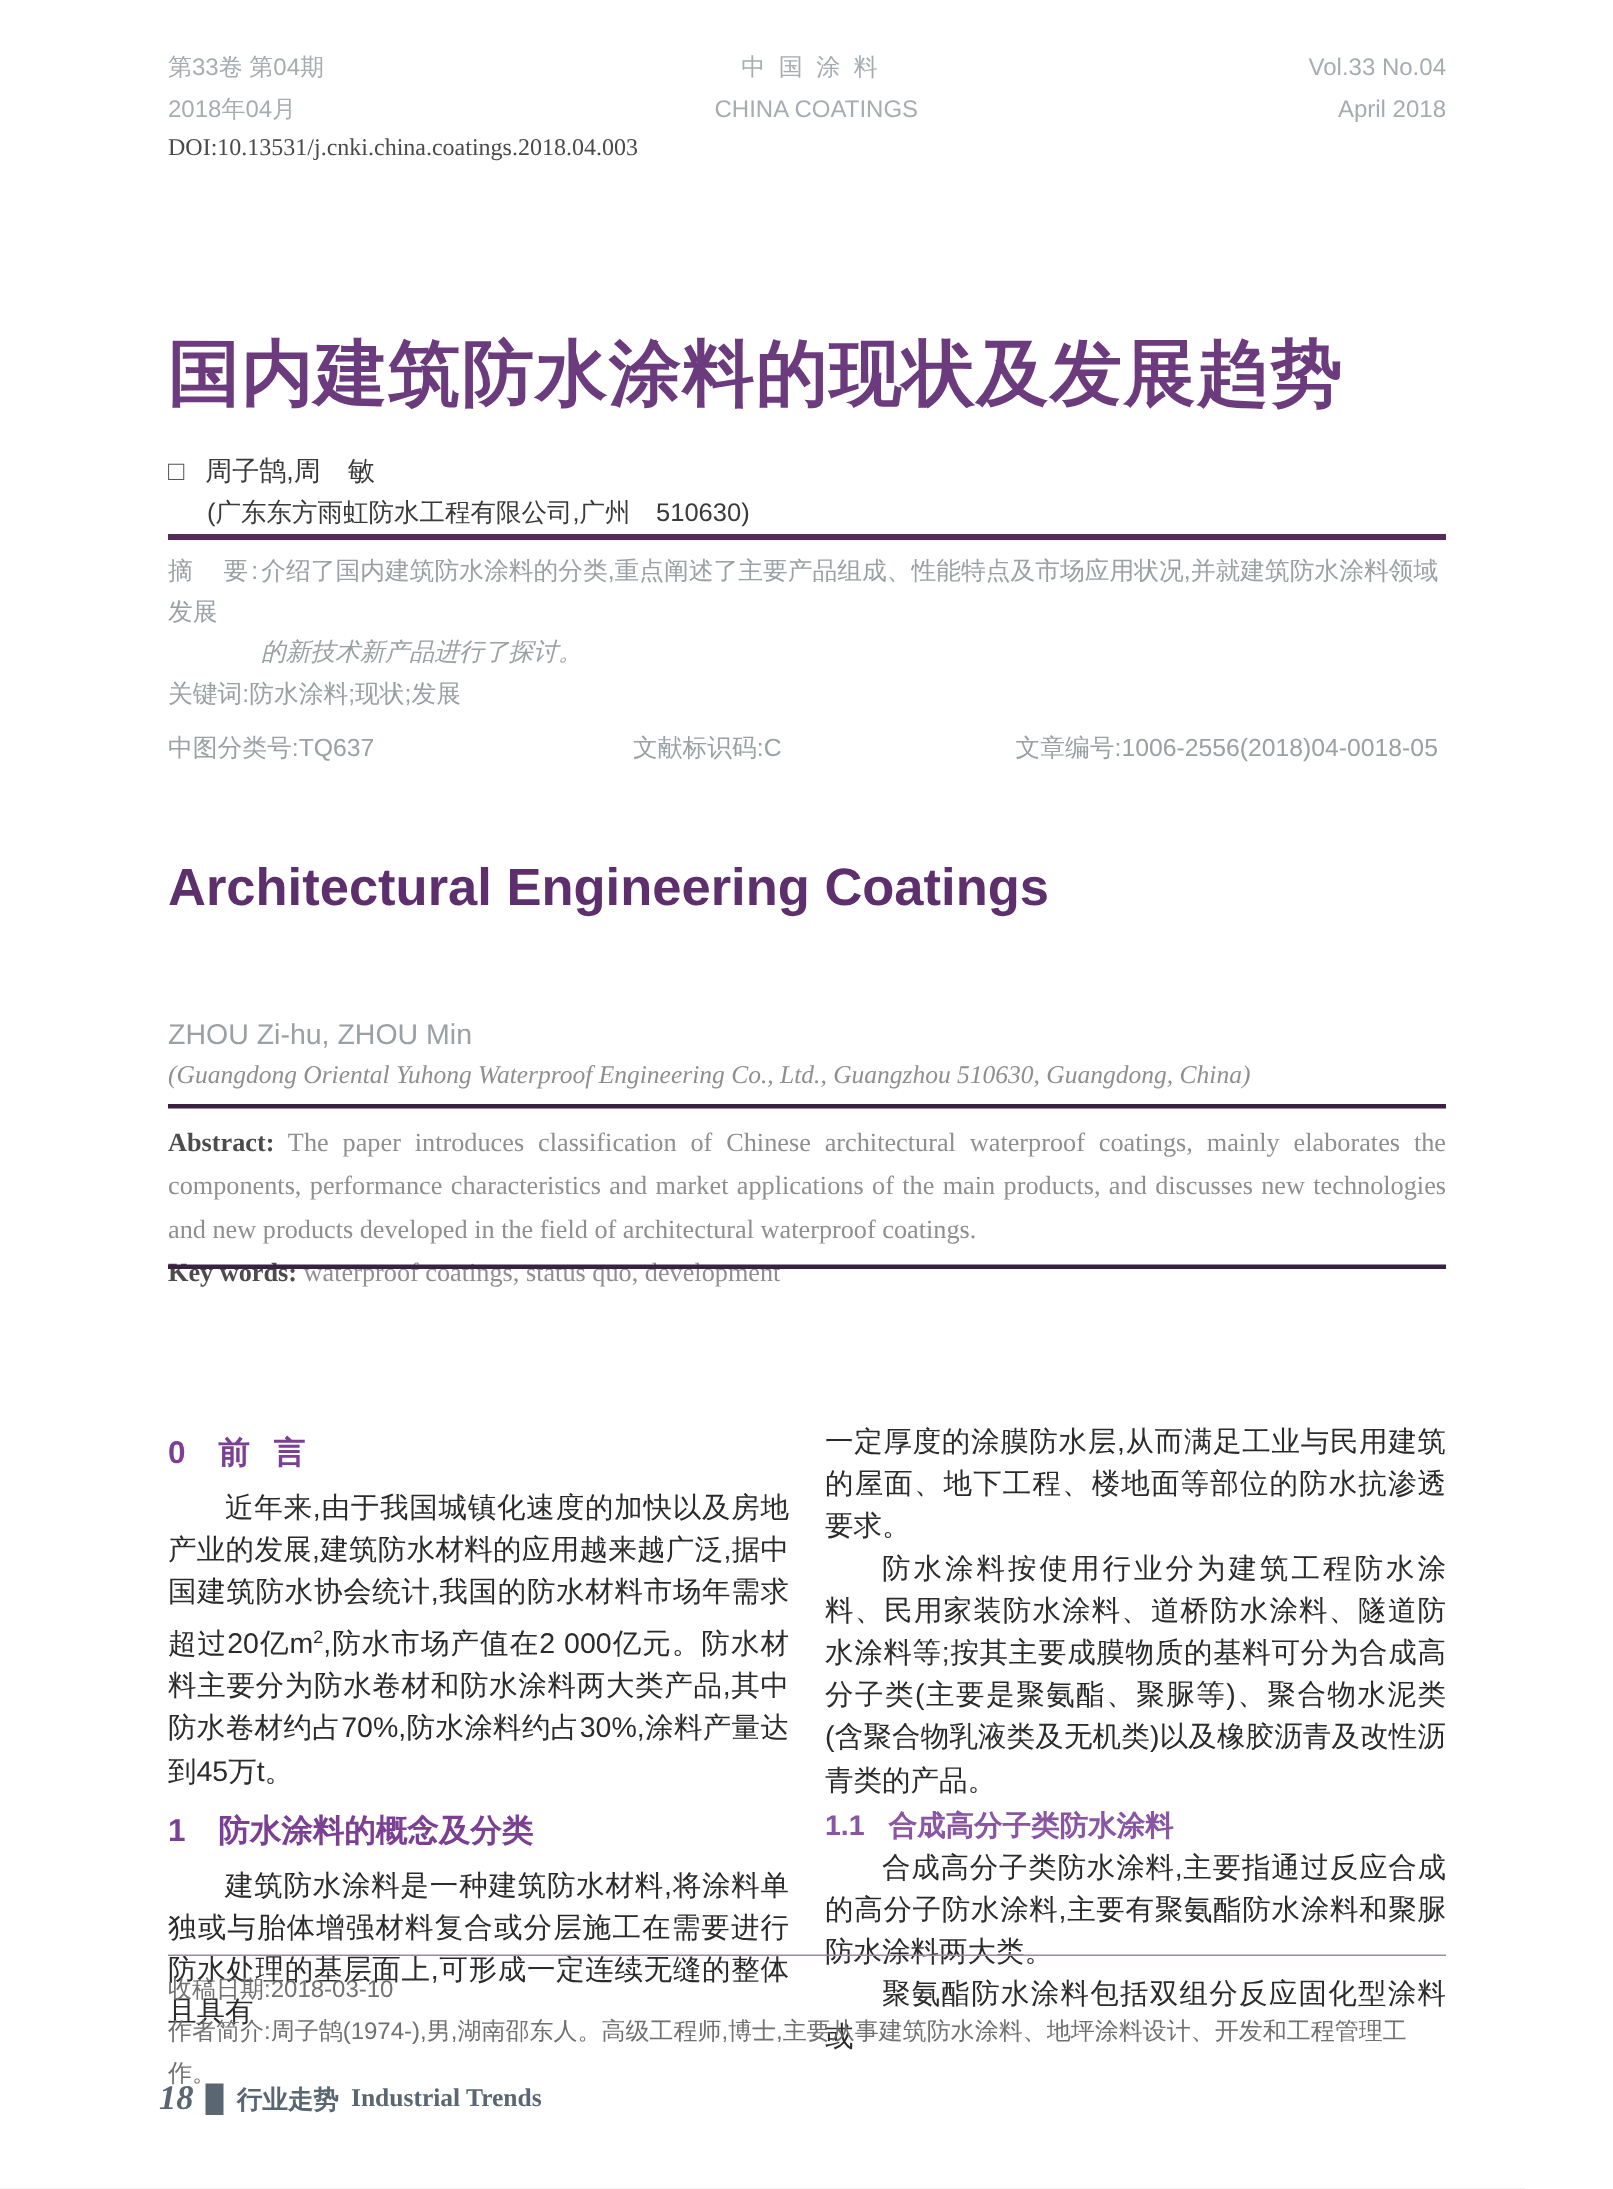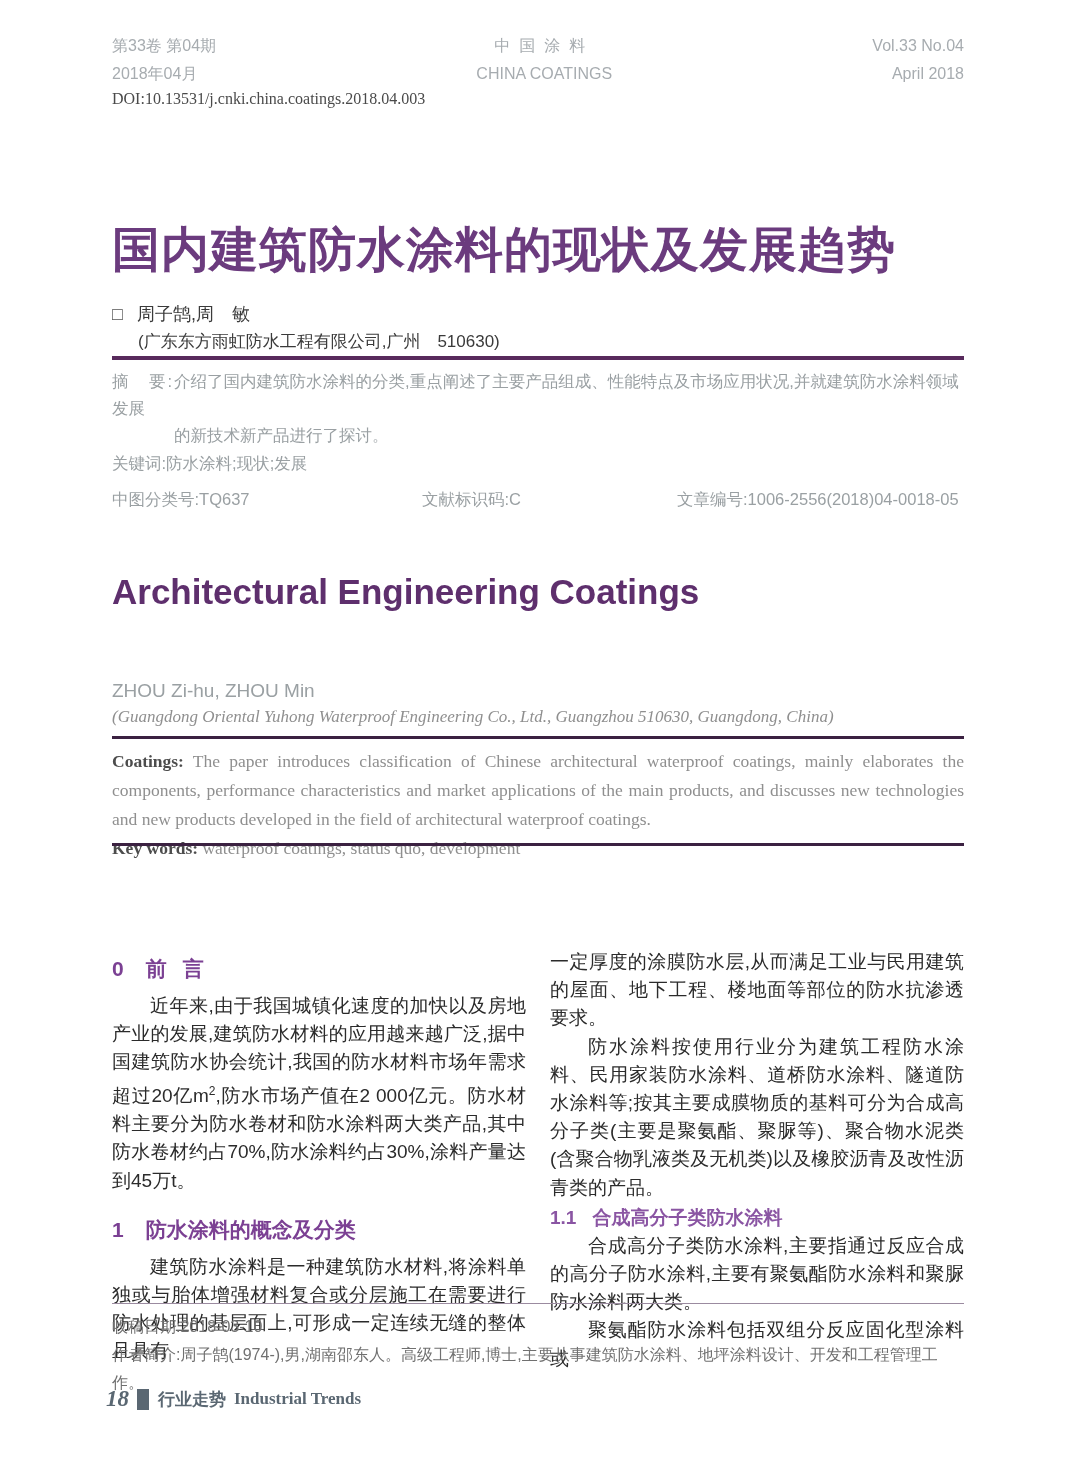--- a/index.html
+++ b/index.html
@@ -40,21 +40,21 @@
   .purple-rule {
     position:absolute; left:112px; top:356px; width:852px; height:4px;
     background:#582a5c;
   }
   
   .abstract-cn {
     position:absolute; left:112px; top:368px; width:852px;
     color:#9aa0a3; font-size:16.5px; line-height:27px;
   }
   .abstract-cn .lbl { letter-spacing:2px; }
-  .abstract-cn .line2 { padding-left:62px; }
+  .abstract-cn .line2 { padding-left:62px;font-style:italic; }
   .abstract-cn .kw { margin-top:1px; }
   .meta-row { display:flex; margin-top:9px; }
   .meta-row .m1 { width:310px; }
   .meta-row .m2 { width:255px; }
   
   .title-en {
     position:absolute; left:112px; top:566px; width:852px;
     font-size:35px; line-height:51px; font-weight:bold; color:#5e2f6d;
     letter-spacing:0px;
   }
@@ -86,21 +86,21 @@
   }
   .col { width:414px; font-size:19px; line-height:28.2px; color:#2b2b2b;
          text-align:justify; }
   .col p.indent { text-indent:2em; }
   h3.sec {
     font-size:21px; font-weight:bold; color:#7b4093;
     margin:6px 0 8px 0; line-height:30px;
   }
   h3.sec .num { margin-right:22px; }
   h3.sec .spaced { letter-spacing:16px; }
-  h3.sec.second { margin-top:20px; }
+  h3.sec.second { margin-top:10px; }
   h4.subsec {
     font-size:19px; font-weight:bold; color:#8a55a3;
     margin:2px 0 0 0; line-height:28px;
   }
   h4.subsec .num { margin-right:16px; }
   sup { font-size:12px; }
   
   .footnote {
     position:absolute; left:112px; top:1303px; width:852px;
     border-top:1px solid #9b8ba0; padding-top:9px;
@@ -175,21 +175,21 @@
 
   <h2 class="title-en">
     <div>Architectural Engineering Coatings</div>
   </h2>
   <div class="authors-en">ZHOU Zi-hu, ZHOU Min</div>
   <div class="affil-en">(Guangdong Oriental Yuhong Waterproof Engineering Co., Ltd., Guangzhou 510630, Guangdong, China)</div>
 
   <div class="dark-rule r1"></div>
 
   <div class="abstract-en">
-    <p><b>Coatings:</b><span> The paper introduces classification of Chinese architectural waterproof coatings, mainly elaborates the components, performance characteristics and market applications of the main products, and discusses new technologies and new products developed in the field of architectural waterproof coatings.</span></p>
+    <p><b>Abstract:</b><span> The paper introduces classification of Chinese architectural waterproof coatings, mainly elaborates the components, performance characteristics and market applications of the main products, and discusses new technologies and new products developed in the field of architectural waterproof coatings.</span></p>
     <p class="kw-en"><b>Key words:</b><span> waterproof coatings, status quo, development</span></p>
   </div>
 
   <div class="dark-rule r2"></div>
 
   <div class="columns">
     <div class="col left">
       <h3 class="sec">
         <span class="num">0</span><span class="sec-t spaced">前言</span>
       </h3>

